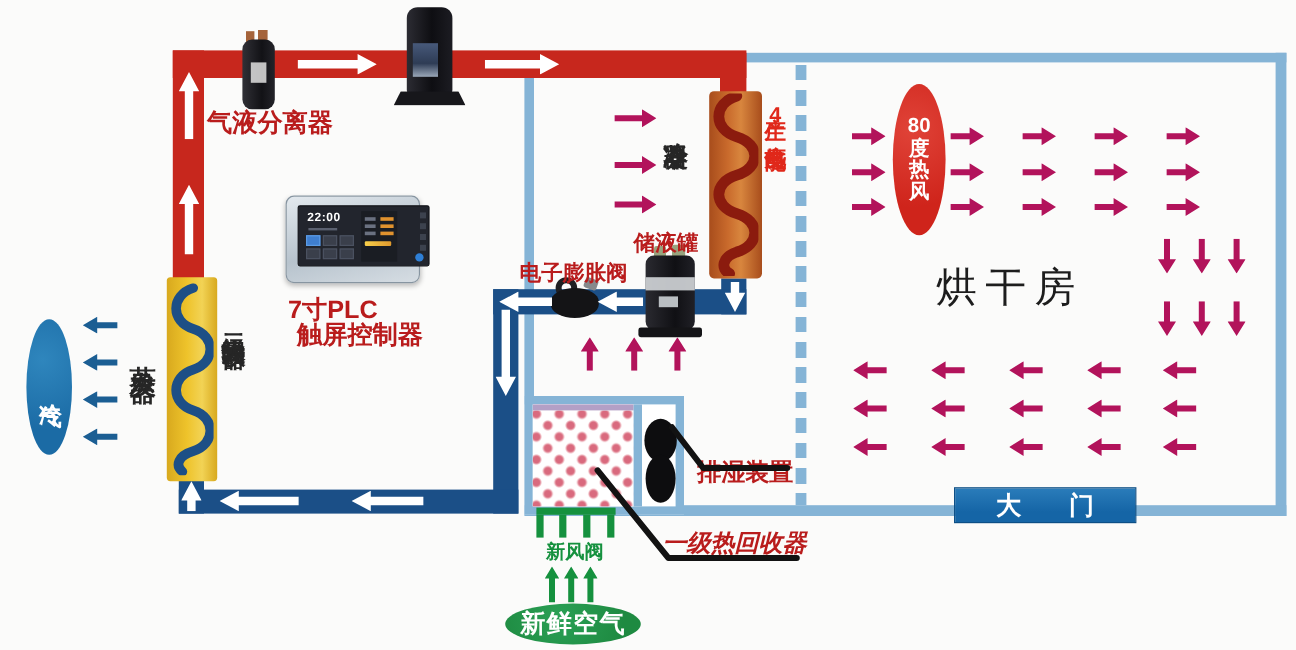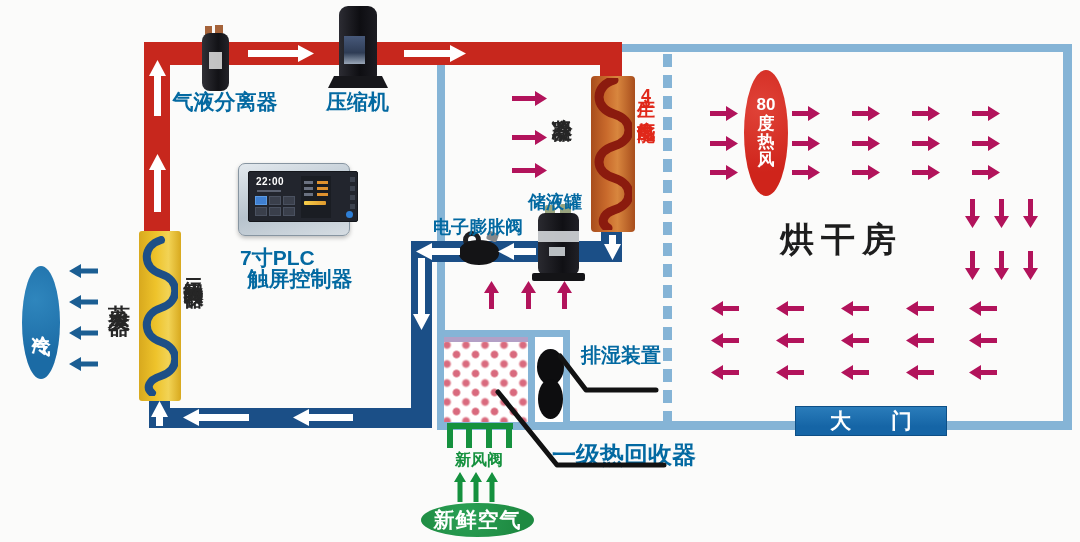--- a/index.html
+++ b/index.html
@@ -38,21 +38,21 @@
 
   
   .ellipse{position:absolute;border-radius:50%;display:flex;align-items:center;justify-content:center;color:#fff;font-weight:700;}
   .el-cold{left:22px;top:266px;width:38px;height:113px;background:radial-gradient(circle at 35% 30%,#2f86bd,var(--cold-ellipse,#1b6ba5) 70%);}
   .el-hot{left:744px;top:70px;width:44px;height:126px;background:radial-gradient(circle at 35% 30%,#e04338,var(--hot-ellipse,#cf241b) 70%);flex-direction:column;line-height:1.08;font-size:17px;}
   .el-fresh{left:421px;top:503px;width:113px;height:34px;background:radial-gradient(circle at 40% 30%,#2aa055,var(--fresh-green,#1e8a41) 75%);font-size:21px;letter-spacing:1px;}
   .vtxt-w{writing-mode:vertical-rl;text-orientation:upright;letter-spacing:2px;font-size:19px;}
 
   
   .vlabel{position:absolute;writing-mode:vertical-rl;text-orientation:upright;color:#262626;font-weight:700;}
-  .label{position:absolute;color:#0369a1;font-weight:700;white-space:nowrap;}
+  .label{position:absolute;color:#b91c1c;font-weight:700;white-space:nowrap;}
 
   
   .gate{position:absolute;left:795px;top:406px;width:152px;height:30px;background:linear-gradient(180deg,#2a7cba,var(--gate-blue,#1565a6) 70%);
     border:1px solid #0d4f86;color:#fff;font-weight:700;font-size:21px;display:flex;align-items:center;justify-content:center;word-spacing:34px;}
 
   
   .plc{position:absolute;left:238px;top:163px;width:112px;height:73px;border-radius:7px;border:1px solid #8795a1;
     background:linear-gradient(165deg,#e3e9ee,#b7c3cd 55%,#d6dde3);box-shadow:0 2px 4px rgba(0,0,0,.25);}
   .plc-screen{position:absolute;left:9px;top:7px;width:110px;height:51px;background:#22252d;border:1px solid #14161b;border-radius:2px;}
   .plc-time{position:absolute;left:7px;top:4px;color:#fff;font-weight:700;font-size:10px;letter-spacing:.5px;}
@@ -182,33 +182,32 @@
   </div>
   <div class="ellipse el-hot">
     <span>80</span>
     <span>度</span>
     <span>热</span>
     <span>风</span>
   </div>
   <div class="ellipse el-fresh">新鲜空气</div>
 
   <div class="label" style="left:160px;top:88px;width:130px;text-align:center;font-size:21px;">气液分离器</div>
-  <div class="label" style="left:310px;top:88px;width:95px;text-align:center;font-size:21px;">压缩机</div>
   <div class="label" style="left:240px;top:244px;width:120px;text-align:left;font-size:21px;">7寸PLC</div>
   <div class="label" style="left:240px;top:265px;width:120px;text-align:center;font-size:21px;">触屏控制器</div>
   <div class="vlabel" style="left:104px;top:287px;font-size:22px;letter-spacing:6px;">蒸发器</div>
   <div class="vlabel" style="left:181px;top:263px;font-size:20px;letter-spacing:2px;">二级热回收器</div>
   <div class="vlabel" style="left:548px;top:102px;font-size:21px;letter-spacing:1px;">冷凝器</div>
   <div class="vlabel" style="left:634px;top:84px;font-size:18px;letter-spacing:1px;color:var(--red-text,#e0281a);">产生4度电热能</div>
   <div class="label" style="left:520px;top:190px;width:70px;text-align:center;font-size:18px;">储液罐</div>
   <div class="label" style="left:433px;top:215px;font-size:18px;">电子膨胀阀</div>
-  <div class="label" style="left:581px;top:342px;font-size:20px;">排湿装置</div>
-  <div class="label" style="left:552px;top:439px;font-size:24px;">一级热回收器</div>
+  <div class="label" style="left:581px;top:380px;font-size:20px;">排湿装置</div>
+  <div class="label" style="left:552px;top:439px;font-size:20px;font-style:italic;">一级热回收器</div>
   <div class="label" style="left:444px;top:450px;width:70px;text-align:center;font-size:16px;color:var(--green,#15913e);">新风阀</div>
-  <div class="label" style="left:780px;top:217px;font-size:34px;letter-spacing:7px;font-weight:700;color:#1d1d1d;">烘干房</div>
+  <div class="label" style="left:780px;top:217px;font-size:34px;letter-spacing:7px;font-weight:400;color:#1d1d1d;">烘干房</div>
 
   <svg class="overlay" width="1080" height="542">
     <path d="M560 356 L586 390 L656 390" fill="none" stroke="#121212" stroke-width="5" stroke-linecap="round" stroke-linejoin="round"></path>
     <path d="M498 392 L557 465 L664 465" fill="none" stroke="#121212" stroke-width="5" stroke-linecap="round" stroke-linejoin="round"></path>
   </svg>
 
   <div id="arrow-layer" class="abs" style="left:0;top:0;width:100%;height:100%;">
       <svg width="66" height="17" style="position: absolute; left: 248px; top: 45px;">
         <polygon points="0,5 50,5 50,0 66,8.5 50,17 50,12 0,12" fill="#ffffff"></polygon>
       </svg>

